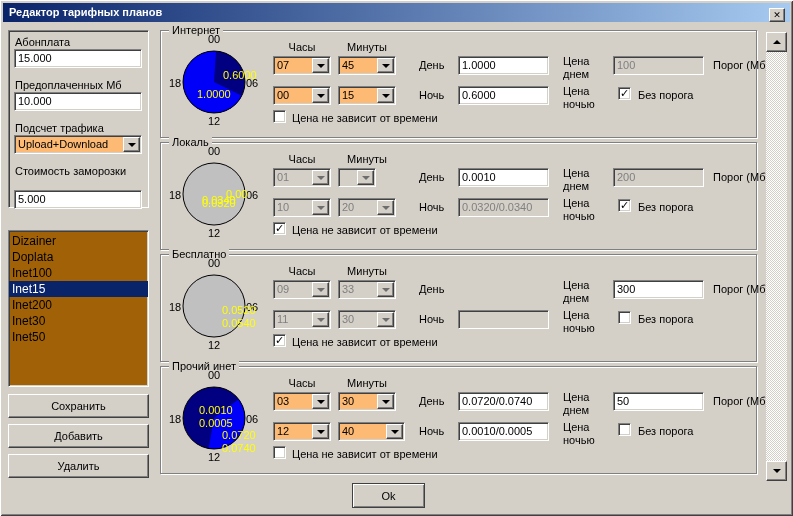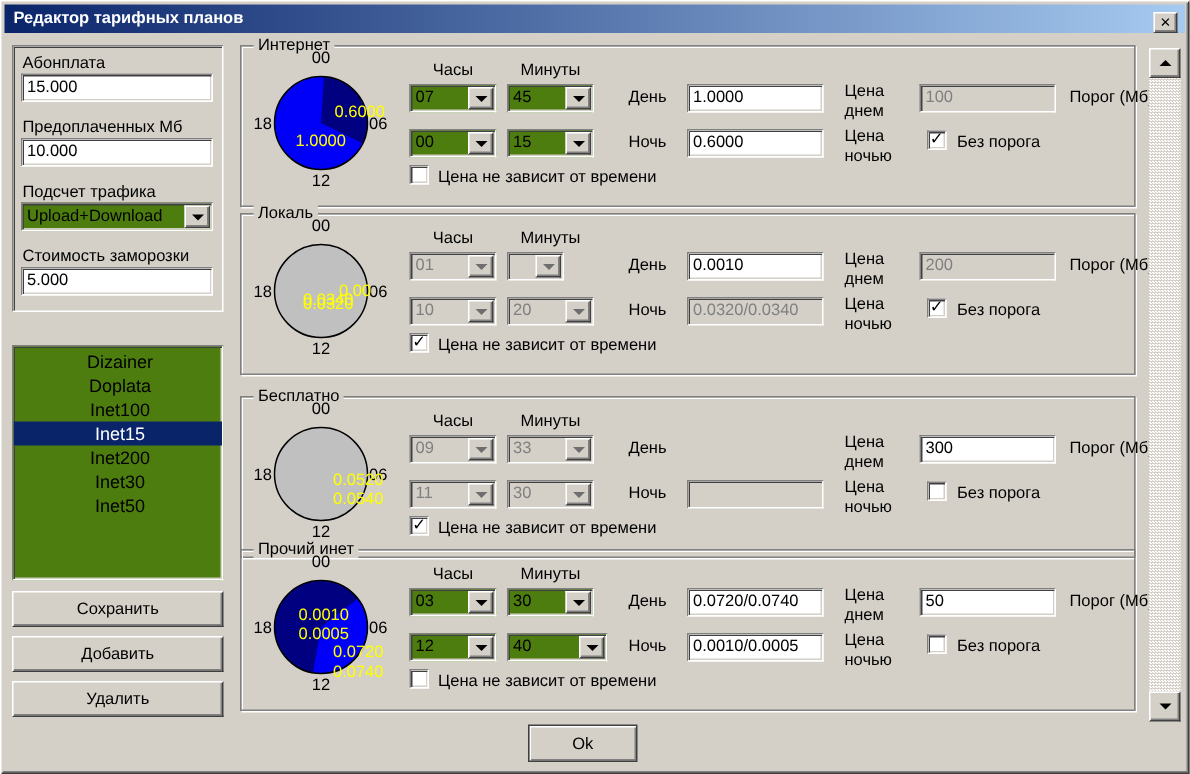--- a/index.html
+++ b/index.html
@@ -28,40 +28,40 @@
   }
   .label{position:absolute;white-space:nowrap;}
   .edit{
     position:absolute;background:#FFF;height:19px;line-height:15px;padding:1px 3px;
     border:1px solid;border-color:#808080 #FFF #FFF #808080;
     box-shadow:inset 1px 1px 0 #404040, inset -1px -1px 0 #D4D0C8;
     overflow:hidden;white-space:nowrap;
   }
   .edit.disabled{background:#D4D0C8;color:#808080;}
   .combo{
-    position:absolute;background:#4d7c0f;height:19px;line-height:15px;padding:1px 3px;
+    position:absolute;background:#fdba74;height:19px;line-height:15px;padding:1px 3px;
     border:1px solid;border-color:#808080 #FFF #FFF #808080;
     box-shadow:inset 1px 1px 0 #404040, inset -1px -1px 0 #D4D0C8;
     white-space:nowrap;
   }
   .combo.disabled{background:#D4D0C8;color:#808080;}
   .combo-btn{
     position:absolute;top:1px;right:1px;bottom:1px;width:17px;background:#D4D0C8;
     border:1px solid;border-color:#FFF #404040 #404040 #FFF;
     box-shadow:inset -1px -1px 0 #808080;
     display:flex;align-items:center;justify-content:center;
   }
   .arrow-down{width:0;height:0;border:4px solid transparent;border-top:4px solid #000;margin-top:4px;}
   .combo.disabled .arrow-down{border-top-color:#6e6e6e;}
   .arrow-up-g{width:0;height:0;border:4px solid transparent;border-bottom:4px solid #000;margin-bottom:4px;}
   .listbox{
-    position:absolute;background:#4d7c0f;
+    position:absolute;background:#a16207;
     border:1px solid;border-color:#808080 #FFF #FFF #808080;
     box-shadow:inset 1px 1px 0 #404040, inset -1px -1px 0 #D4D0C8;
-    padding:2px 0 0 0;font-size:12px;overflow:hidden;text-align:center;
+    padding:2px 0 0 0;font-size:12px;overflow:hidden;
   }
   .list-item{height:16px;line-height:16px;padding-left:3px;white-space:nowrap;}
   .list-item.selected{background:#0A246A;color:#FFF;}
   .button{
     position:absolute;background:#D4D0C8;
     border:1px solid;border-color:#FFF #404040 #404040 #FFF;
     box-shadow:inset -1px -1px 0 #808080, inset 1px 1px 0 #D4D0C8;
     display:flex;align-items:center;justify-content:center;cursor:default;
   }
   .button.default{border-color:#404040;box-shadow:inset 1px 1px 0 #FFF, inset -1px -1px 0 #808080;}
@@ -116,21 +116,21 @@
 
   <div class="label" style="left:15px;top:122px;">Подсчет трафика</div>
   <div class="combo" style="left:14px;top:135px;width:128px;">
     <span>Upload+Download</span>
     <div class="combo-btn">
         <div class="arrow-down"></div>
       </div>
   </div>
 
   <div class="label" style="left:15px;top:165px;">Стоимость заморозки</div>
-  <div class="edit" style="left:14px;top:178px;width:128px;">5.000</div>
+  <div class="edit" style="left:14px;top:190px;width:128px;">5.000</div>
 
   <div class="listbox" style="left:8px;top:230px;width:141px;height:157px;">
     <div class="list-item">Dizainer</div>
     <div class="list-item">Doplata</div>
     <div class="list-item">Inet100</div>
     <div class="list-item selected">Inet15</div>
     <div class="list-item">Inet200</div>
     <div class="list-item">Inet30</div>
     <div class="list-item">Inet50</div>
   </div>
@@ -263,21 +263,21 @@
 
     <div class="edit disabled" style="left:452px;top:25px;width:91px;">200</div>
     <div class="label" style="left:552px;top:28px;">Порог (Мб)</div>
 
     <div class="checkbox checked" style="left:457px;top:56px;"></div>
     <div class="label" style="left:477px;top:58px;">Без порога</div>
 
     <div class="checkbox checked" style="left:112px;top:79px;"></div>
     <div class="label" style="left:131px;top:81px;">Цена не зависит от времени</div>
   </div>
-      <div class="groupbox" style="top: 264px;">
+      <div class="groupbox" style="top: 254px;">
     <div class="legend">Бесплатно</div>
 
     <div class="pie-area">
       <div class="clock-num centered-label" style="left:40px;top:2px;width:26px;">00</div>
       <div class="clock-num" style="left:8px;top:46px;">18</div>
       <div class="clock-num" style="left:85px;top:46px;">06</div>
       <div class="clock-num centered-label" style="left:40px;top:84px;width:26px;">12</div>
       <svg class="pie" width="80" height="80">
             <circle cx="40" cy="40" r="31" fill="#C0C0C0"></circle>
             <circle cx="40" cy="40" r="31" fill="none" stroke="#000"></circle>

